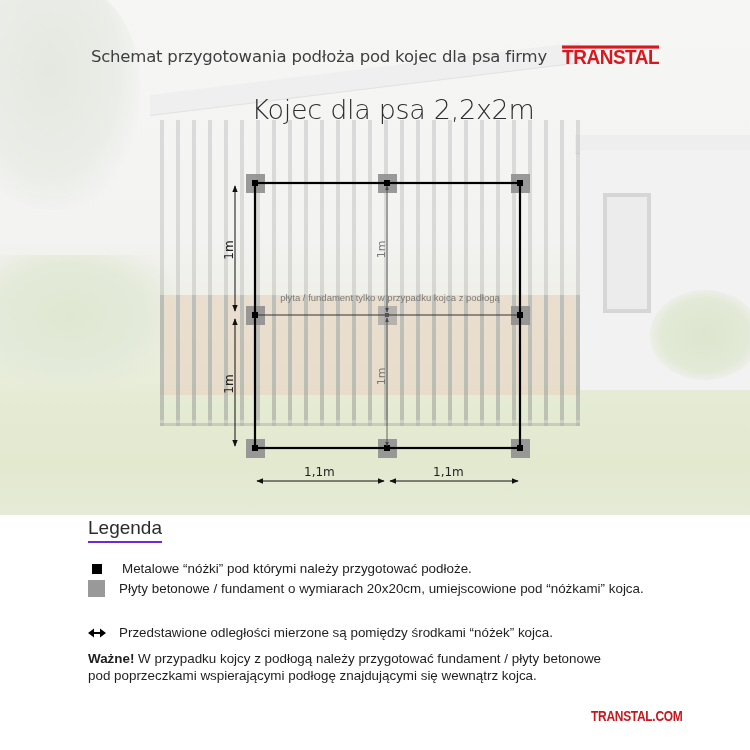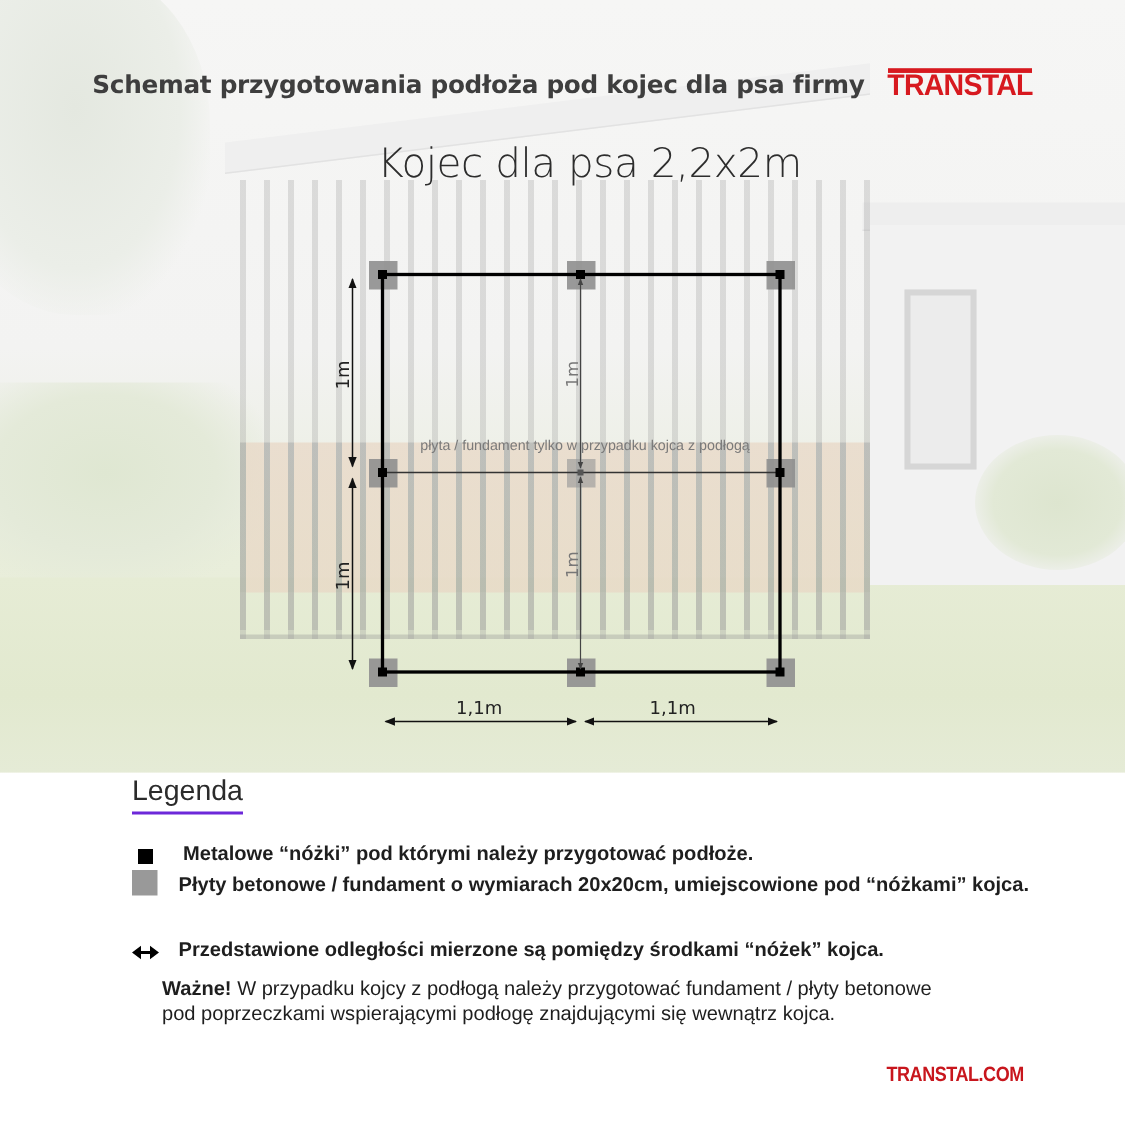--- a/index.html
+++ b/index.html
@@ -20,40 +20,40 @@
   .kennel-roof { position: absolute; left: 0; top: 0; width: 430px; height: 20px; background: #efefef; border-bottom: 1px solid #e2e2e2; transform: skewY(-7deg); transform-origin: left top; }
   .kennel-bars { position: absolute; left: 10px; top: 25px; width: 420px; height: 300px;
     background: repeating-linear-gradient(90deg, rgba(150,150,150,0.28) 0px, rgba(150,150,150,0.28) 4px, rgba(0,0,0,0) 4px, rgba(0,0,0,0) 16px); }
   .kennel-wood { position: absolute; left: 10px; top: 200px; width: 420px; height: 100px;
     background: repeating-linear-gradient(90deg, rgba(120,120,120,0.25) 0px, rgba(120,120,120,0.25) 4px, rgba(232,214,196,0.7) 4px, rgba(232,214,196,0.7) 16px); }
   .kennel-base { position: absolute; left: 10px; top: 300px; width: 420px; height: 28px;
     background: repeating-linear-gradient(90deg, rgba(150,150,150,0.3) 0px, rgba(150,150,150,0.3) 4px, rgba(0,0,0,0) 4px, rgba(0,0,0,0) 16px); border-bottom: 3px solid rgba(150,150,150,0.35); }
 
   
   .subtitle { position: absolute; left: 0; top: 46px; width: 750px; text-align: center; }
-  .subtitle-text { font-family: "DejaVu Sans", sans-serif; font-size: 16.5px; color: #3e3e3e; font-weight: 700; letter-spacing: -0.2px; vertical-align: middle; }
+  .subtitle-text { font-family: "DejaVu Sans", sans-serif; font-size: 16.5px; color: #3e3e3e; font-weight: 400; letter-spacing: -0.2px; vertical-align: middle; }
   .brand-logo { display: inline-block; vertical-align: middle; margin-left: 10px; font-family: "Liberation Sans", sans-serif; font-weight: bold; font-size: 19px; letter-spacing: -0.5px; color: #d7191f; transform: scaleY(1.05); text-transform: uppercase; border-top: 3px solid #d7191f; line-height: 18px; padding-top: 0px; }
   .title { position: absolute; left: 0; top: 94px; width: 750px; text-align: center; font-family: "DejaVu Sans", sans-serif; font-size: 27px; color: #2d2d2d; font-weight: 300; letter-spacing: -0.3px; padding-left: 18px; }
 
   
   .diagram { position: absolute; left: 0; top: 0; width: 750px; height: 515px; }
   .diagram-svg { position: absolute; left: 0; top: 0; }
   .dim-label { position: absolute; font-family: "DejaVu Sans", sans-serif; font-size: 12px; color: #222; }
   .dim-label.vert { transform: rotate(-90deg); transform-origin: center center; }
   .dim-label.mid { color: #777; font-size: 11px; }
   .floor-note { position: absolute; left: 250px; top: 292px; width: 280px; text-align: center; font-family: "Liberation Sans", sans-serif; font-size: 9.5px; color: #7a7a7a; }
 
   
   .legend-title { position: absolute; left: 88px; top: 517px; font-family: "Liberation Sans", sans-serif; font-size: 19px; color: #2b2b2b; padding-bottom: 2px; border-bottom: 2px solid #6d28d9; line-height: 22px; }
-  .legend-item { position: absolute; left: 88px; display: flex; align-items: flex-end; font-family: "Liberation Sans", sans-serif; font-size: 13.4px; color: #1e1e1e; font-weight: bold; }
+  .legend-item { position: absolute; left: 88px; display: flex; align-items: center; font-family: "Liberation Sans", sans-serif; font-size: 13.4px; color: #1e1e1e; }
   .legend-marker { display: inline-block; margin-right: 16px; }
   .marker-post { width: 10px; height: 10px; background: #000; margin-left: 4px; margin-right: 20px; }
   .marker-slab { width: 17px; height: 17px; background: #999999; margin-left: 0; margin-right: 14px; }
   .marker-arrow { width: 18px; height: 10px; margin-right: 13px; }
-  .note { position: absolute; left: 88px; top: 651px; width: 600px; font-family: "Liberation Sans", sans-serif; font-size: 13.4px; line-height: 16.5px; color: #1e1e1e; margin-left: 20px; }
+  .note { position: absolute; left: 88px; top: 651px; width: 600px; font-family: "Liberation Sans", sans-serif; font-size: 13.4px; line-height: 16.5px; color: #1e1e1e; }
   .note-strong { font-weight: bold; }
   .site-link { position: absolute; left: 591px; top: 709px; font-family: "Liberation Sans", sans-serif; font-weight: bold; font-size: 12px; color: #c8161d; letter-spacing: -0.3px; transform: scaleY(1.15); text-decoration: none; }
 </style>
 </head>
 <body>
 
 <div class="photo">
   <div class="tree-left"></div>
   <div class="bushes-left"></div>
   <div class="lawn"></div>

